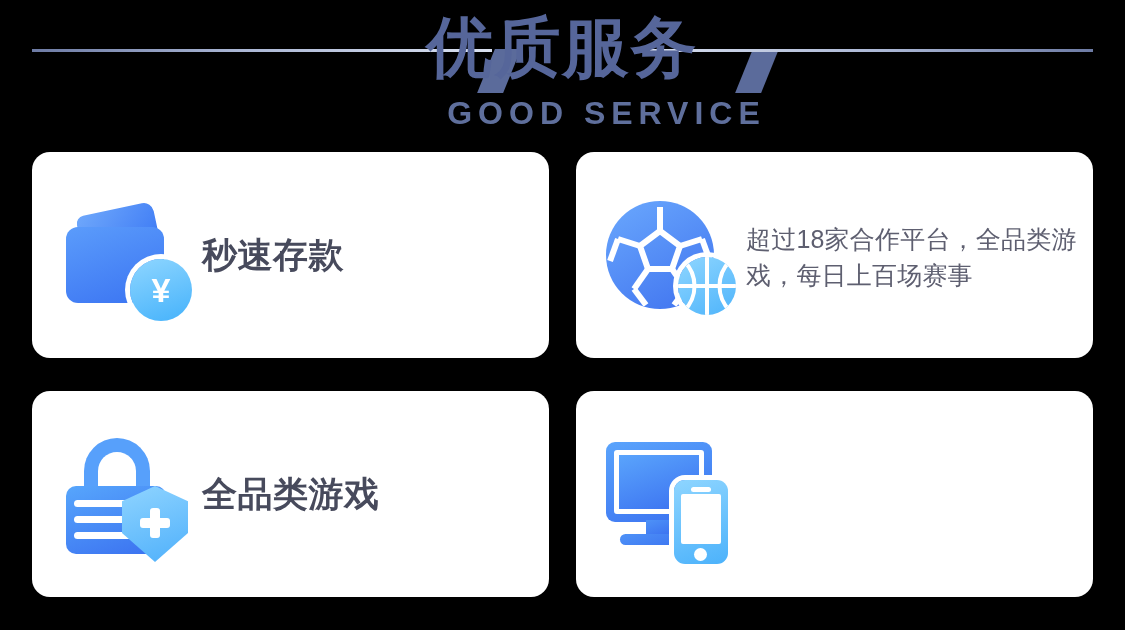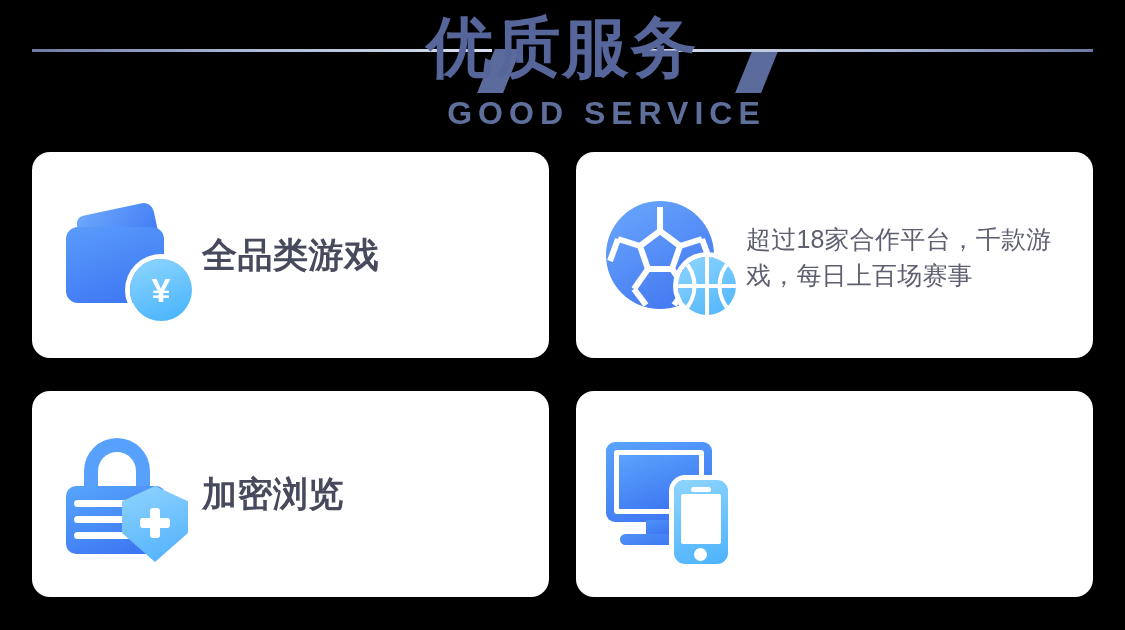--- a/index.html
+++ b/index.html
@@ -292,21 +292,21 @@
 <div class="grid">
 
   <div class="card">
     <div class="icon-wrap">
       <div class="wallet-flap"></div>
       <div class="wallet-body"></div>
       <div class="wallet-clasp"></div>
       <div class="coin">¥</div>
     </div>
     <div class="card-text">
-      <div class="card-title">全品类游戏</div>
+      <div class="card-title">秒速存款</div>
     </div>
   </div>
 
   <div class="card">
     <div class="icon-wrap">
       <div class="soccer">
         <svg width="108" height="108" viewBox="0 0 108 108">
           <g fill="none" stroke="#ffffff" stroke-width="6" stroke-linejoin="round">
             <polygon points="54,30 74,45 66,68 42,68 34,45"></polygon>
             <path d="M54,30 L54,6"></path>
@@ -326,37 +326,37 @@
           <g fill="none" stroke="#ffffff" stroke-width="4">
             <line x1="29" y1="-2" x2="29" y2="60"></line>
             <line x1="-2" y1="29" x2="60" y2="29"></line>
             <path d="M6,4 C20,18 20,40 6,54"></path>
             <path d="M52,4 C38,18 38,40 52,54"></path>
           </g>
         </svg>
       </div>
     </div>
     <div class="card-text">
-      <div class="card-desc">超过18家合作平台，千款游戏，每日上百场赛事</div>
+      <div class="card-desc">超过18家合作平台，全品类游戏，每日上百场赛事</div>
     </div>
   </div>
 
   <div class="card">
     <div class="icon-wrap">
       <div class="lock-shackle"></div>
       <div class="lock-body"></div>
       <div class="lock-slot s1"></div>
       <div class="lock-slot s2"></div>
       <div class="lock-slot s3"></div>
       <div class="shield"></div>
       <div class="shield-plus-h"></div>
       <div class="shield-plus-v"></div>
     </div>
     <div class="card-text">
-      <div class="card-title">加密浏览</div>
+      <div class="card-title">全品类游戏</div>
     </div>
   </div>
 
   <div class="card">
     <div class="icon-wrap">
       <div class="monitor-outer"></div>
       <div class="monitor-inner"></div>
       <div class="monitor-neck"></div>
       <div class="monitor-base"></div>
       <div class="phone"></div>

